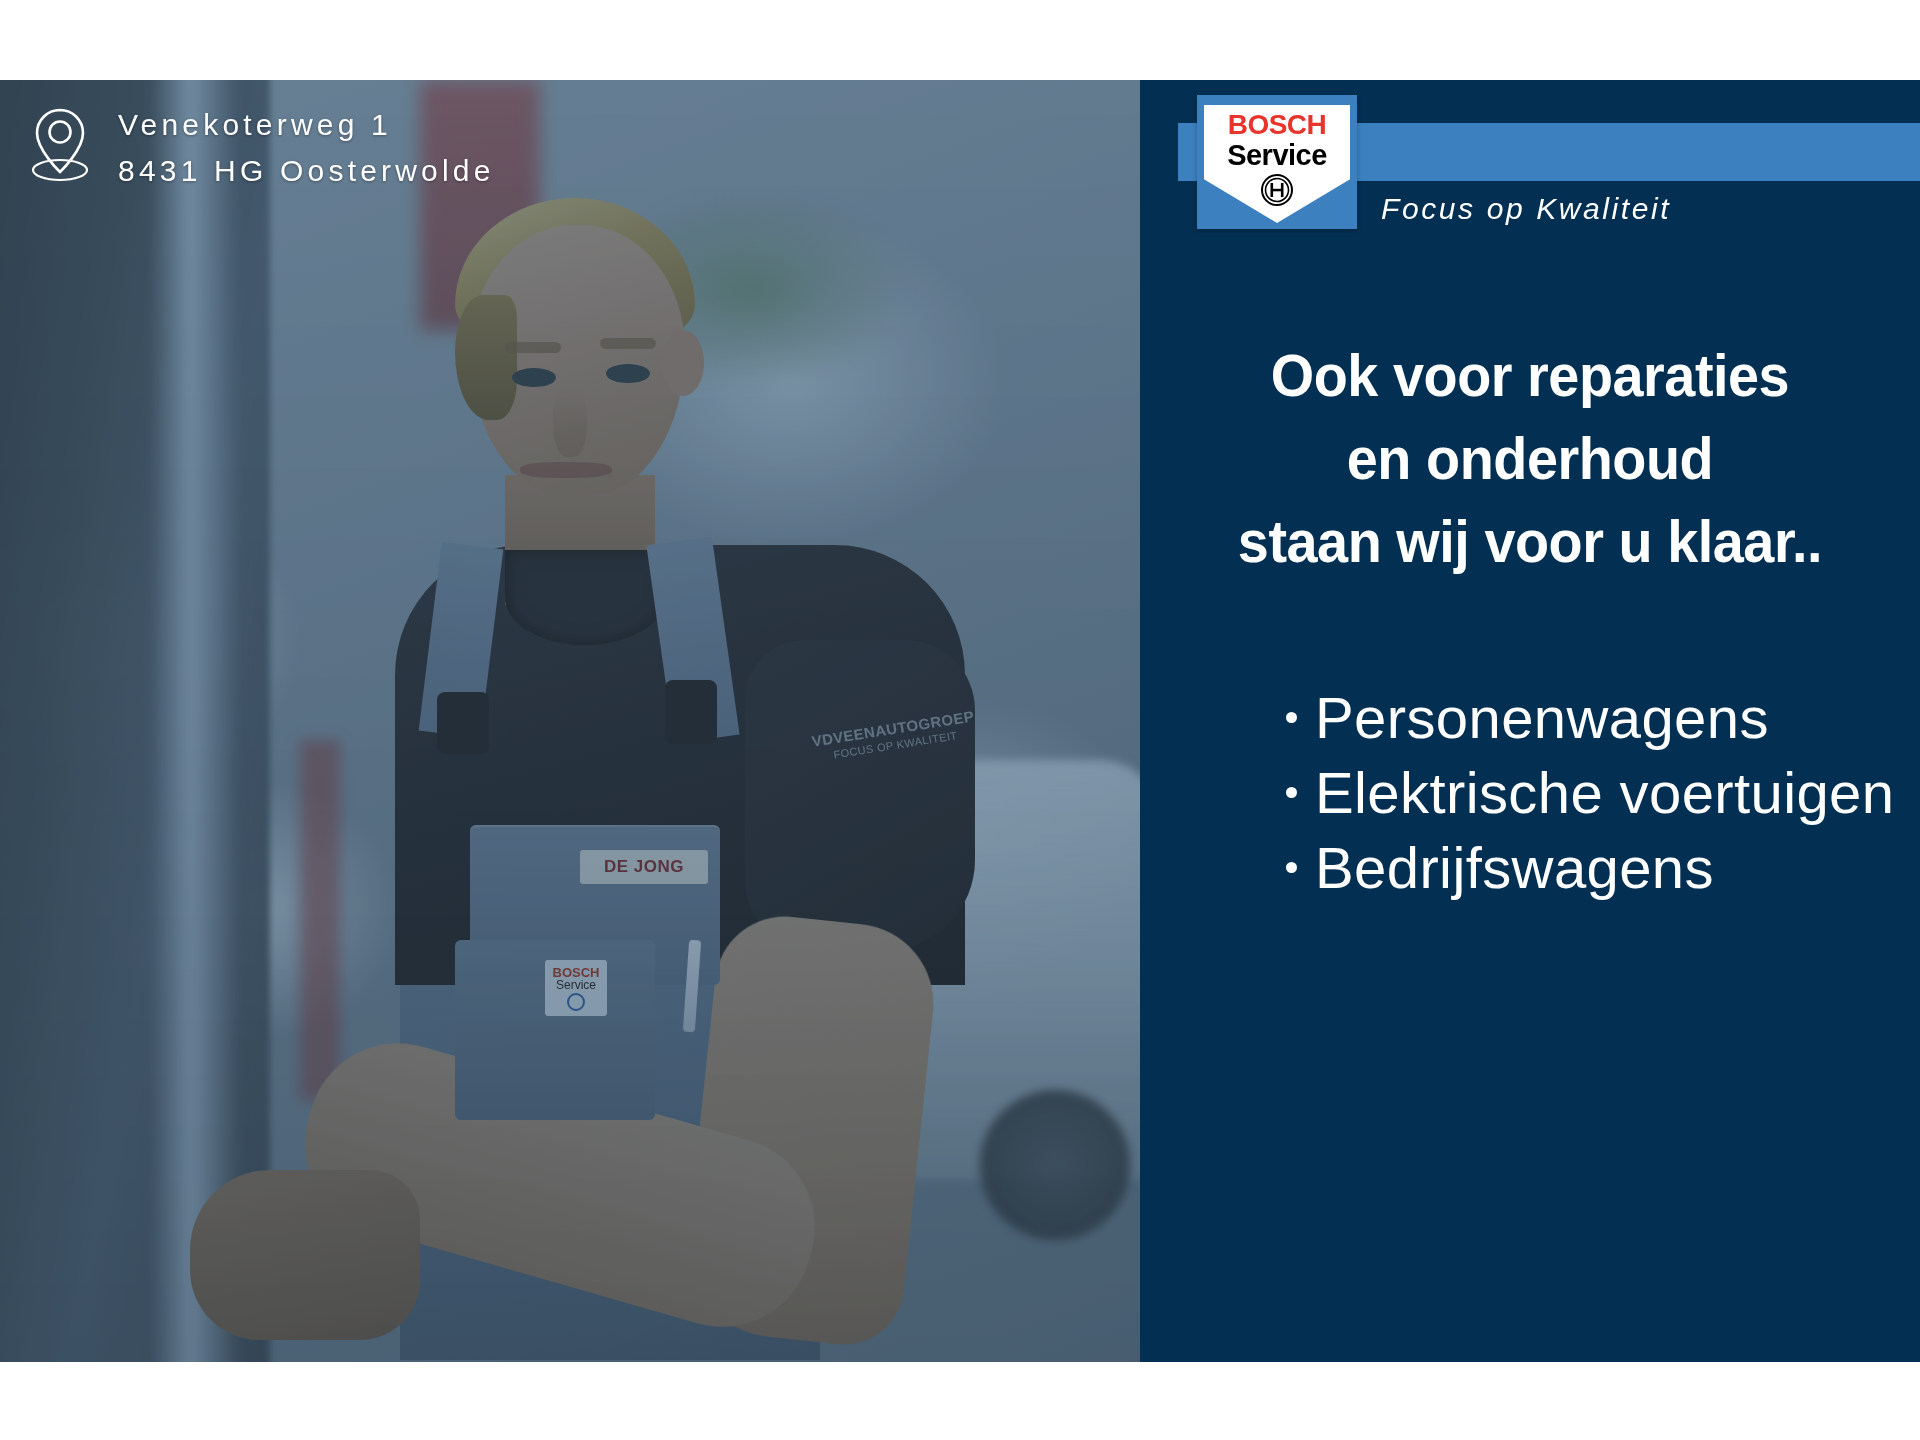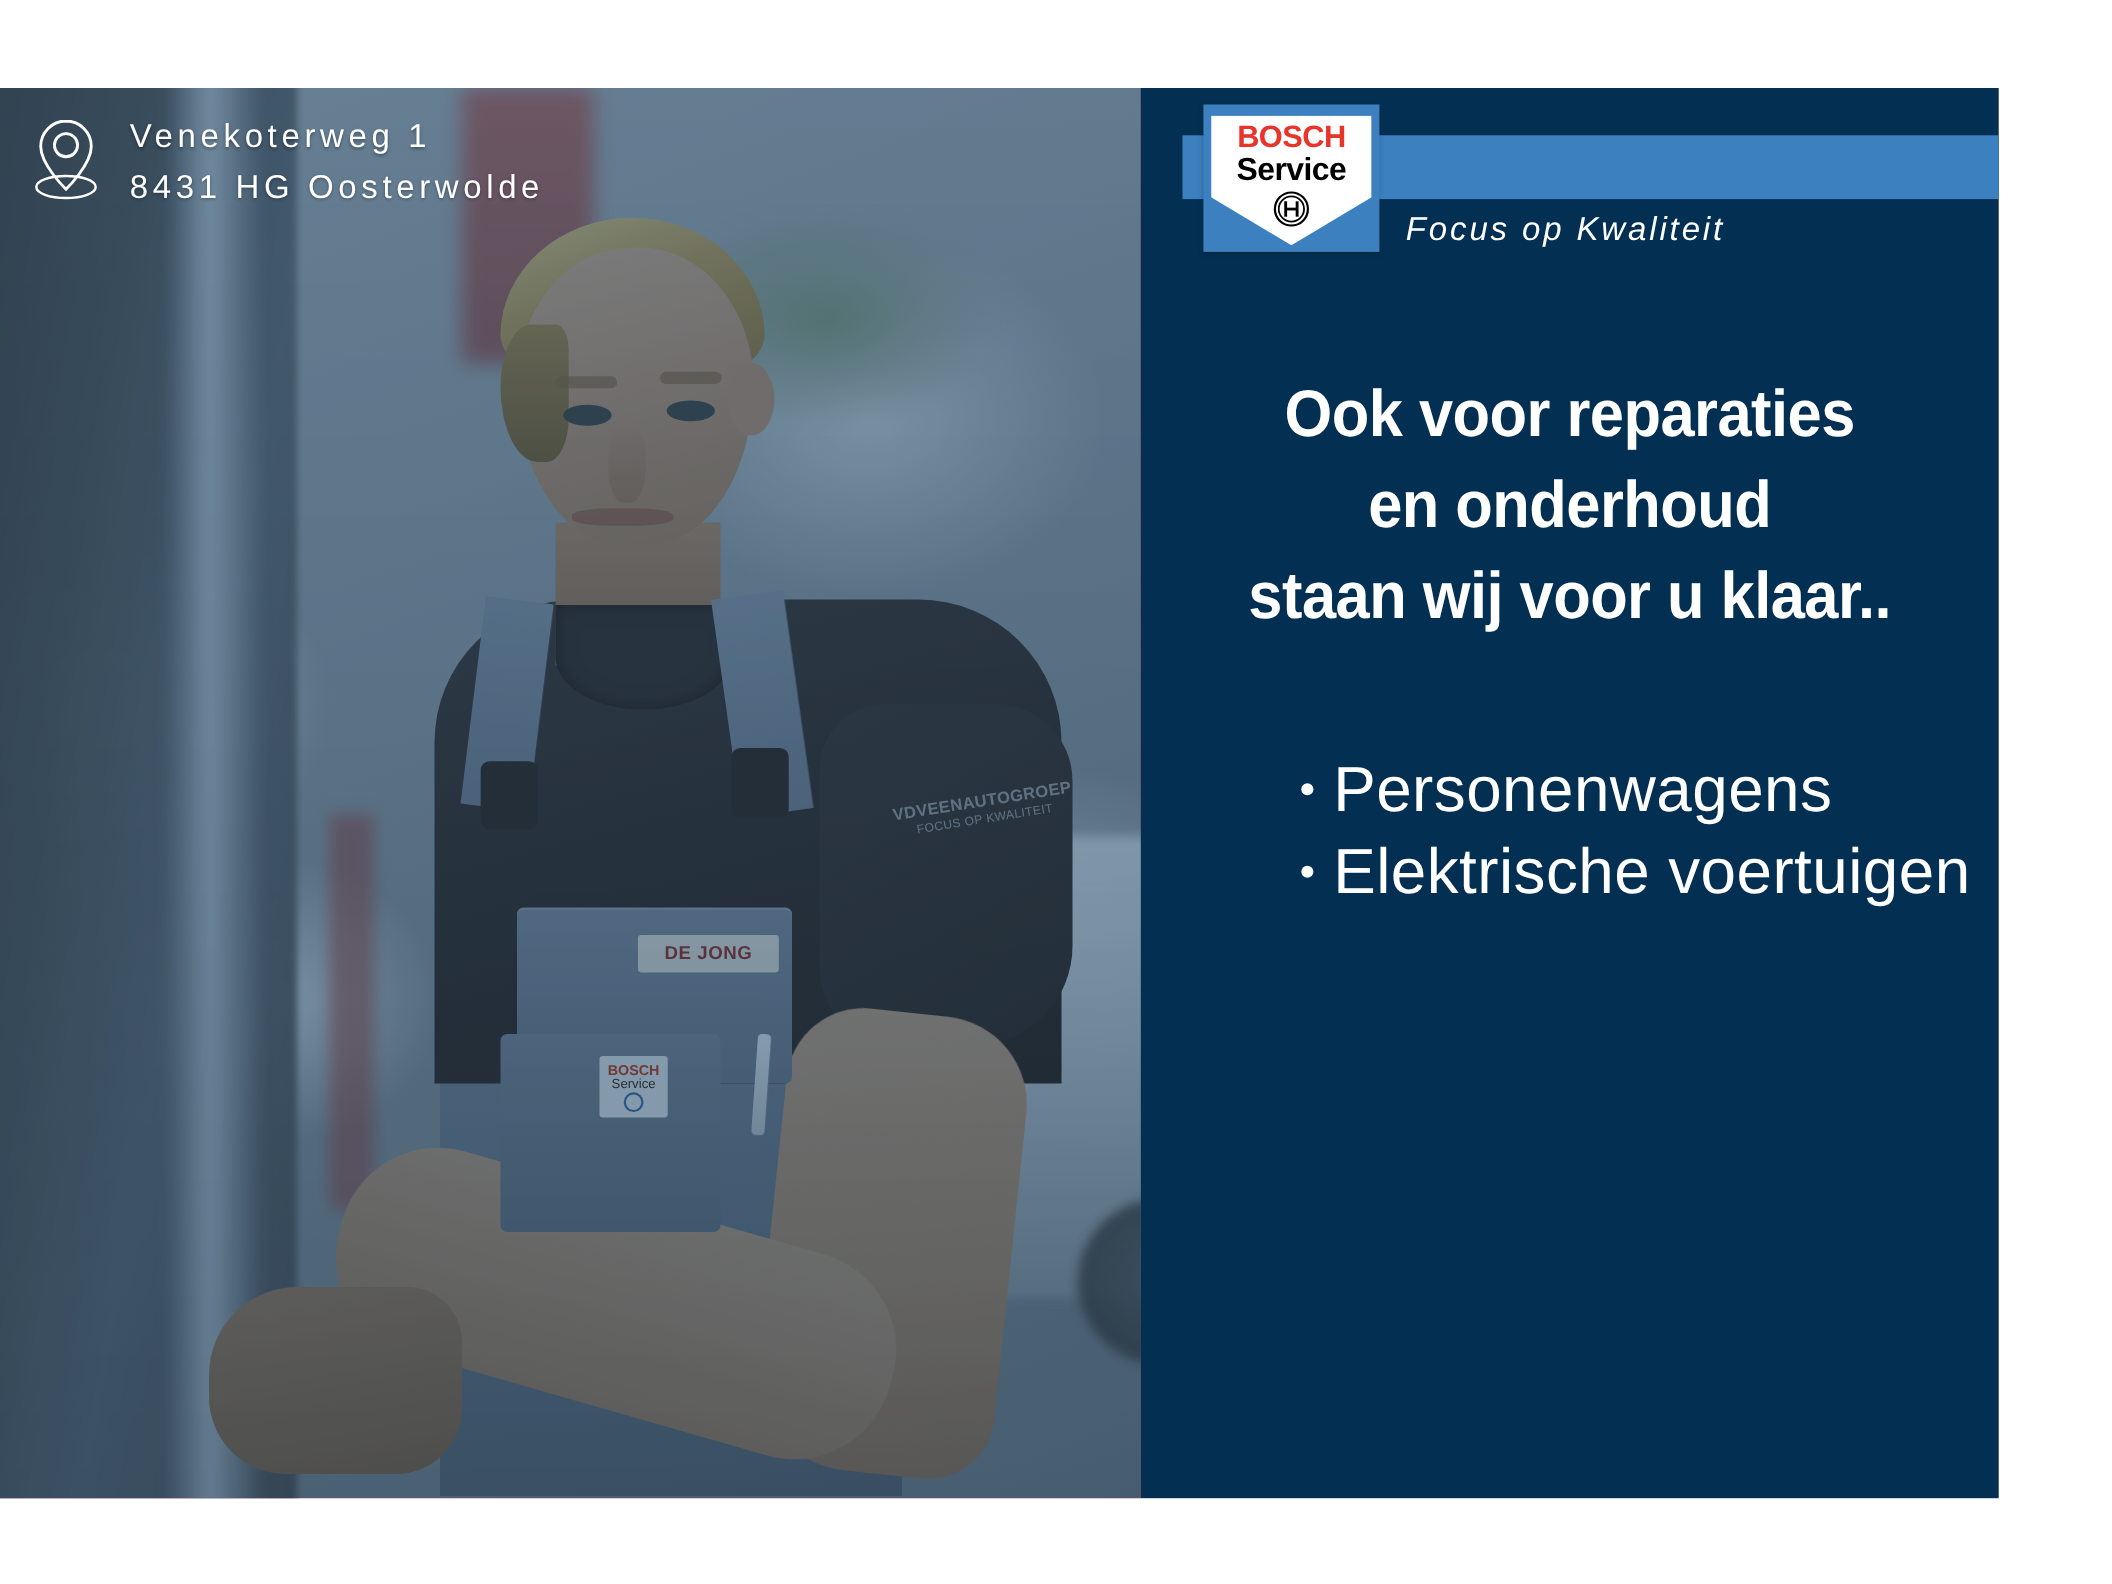--- a/index.html
+++ b/index.html
@@ -20,24 +20,24 @@
     top: 80px;
     width: 1920px;
     height: 1282px;
     display: flex;
     background: #ffffff;
   }
 
   
   .photo-panel {
     position: relative;
-    width: 1037px;
+    width: 1140px;
     height: 100%;
     overflow: hidden;
-    background: #be185d;
+    background: #0f172a;
   }
 
   
   .ph-bg {
     position: absolute;
     inset: 0;
     background:
       radial-gradient(ellipse 260px 210px at 120px 560px, rgba(236,242,245,0.85) 0%, rgba(236,242,245,0) 70%),
       radial-gradient(ellipse 210px 180px at 250px 830px, rgba(240,245,248,0.75) 0%, rgba(240,245,248,0) 72%),
       radial-gradient(ellipse 300px 230px at 790px 300px, rgba(226,236,240,0.65) 0%, rgba(226,236,240,0) 72%),
@@ -478,16 +478,20 @@
 
     <ul class="bullets">
       <li>
         <span class="dot"></span>
         <span>Personenwagens</span>
       </li>
       <li>
         <span class="dot"></span>
         <span>Elektrische voertuigen</span>
       </li>
+      <li>
+        <span class="dot"></span>
+        <span>Bedrijfswagens</span>
+      </li>
     </ul>
 
   </div>
 </div>
 
 </body></html>

